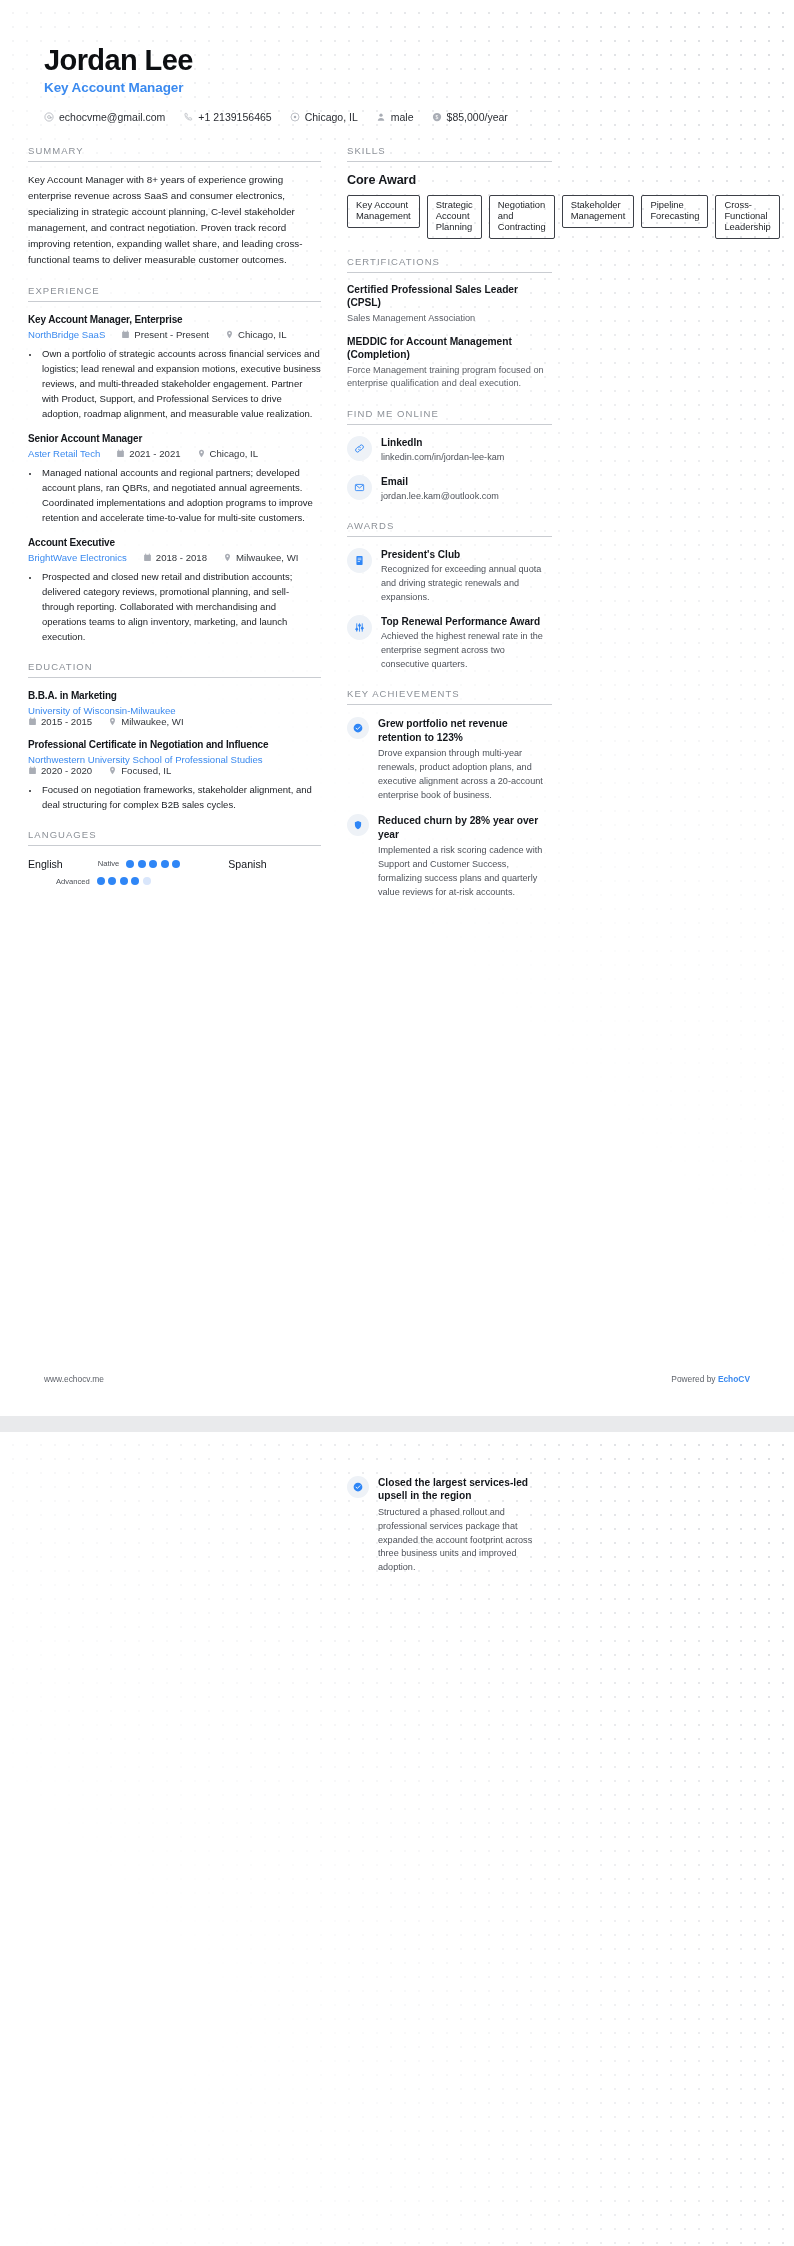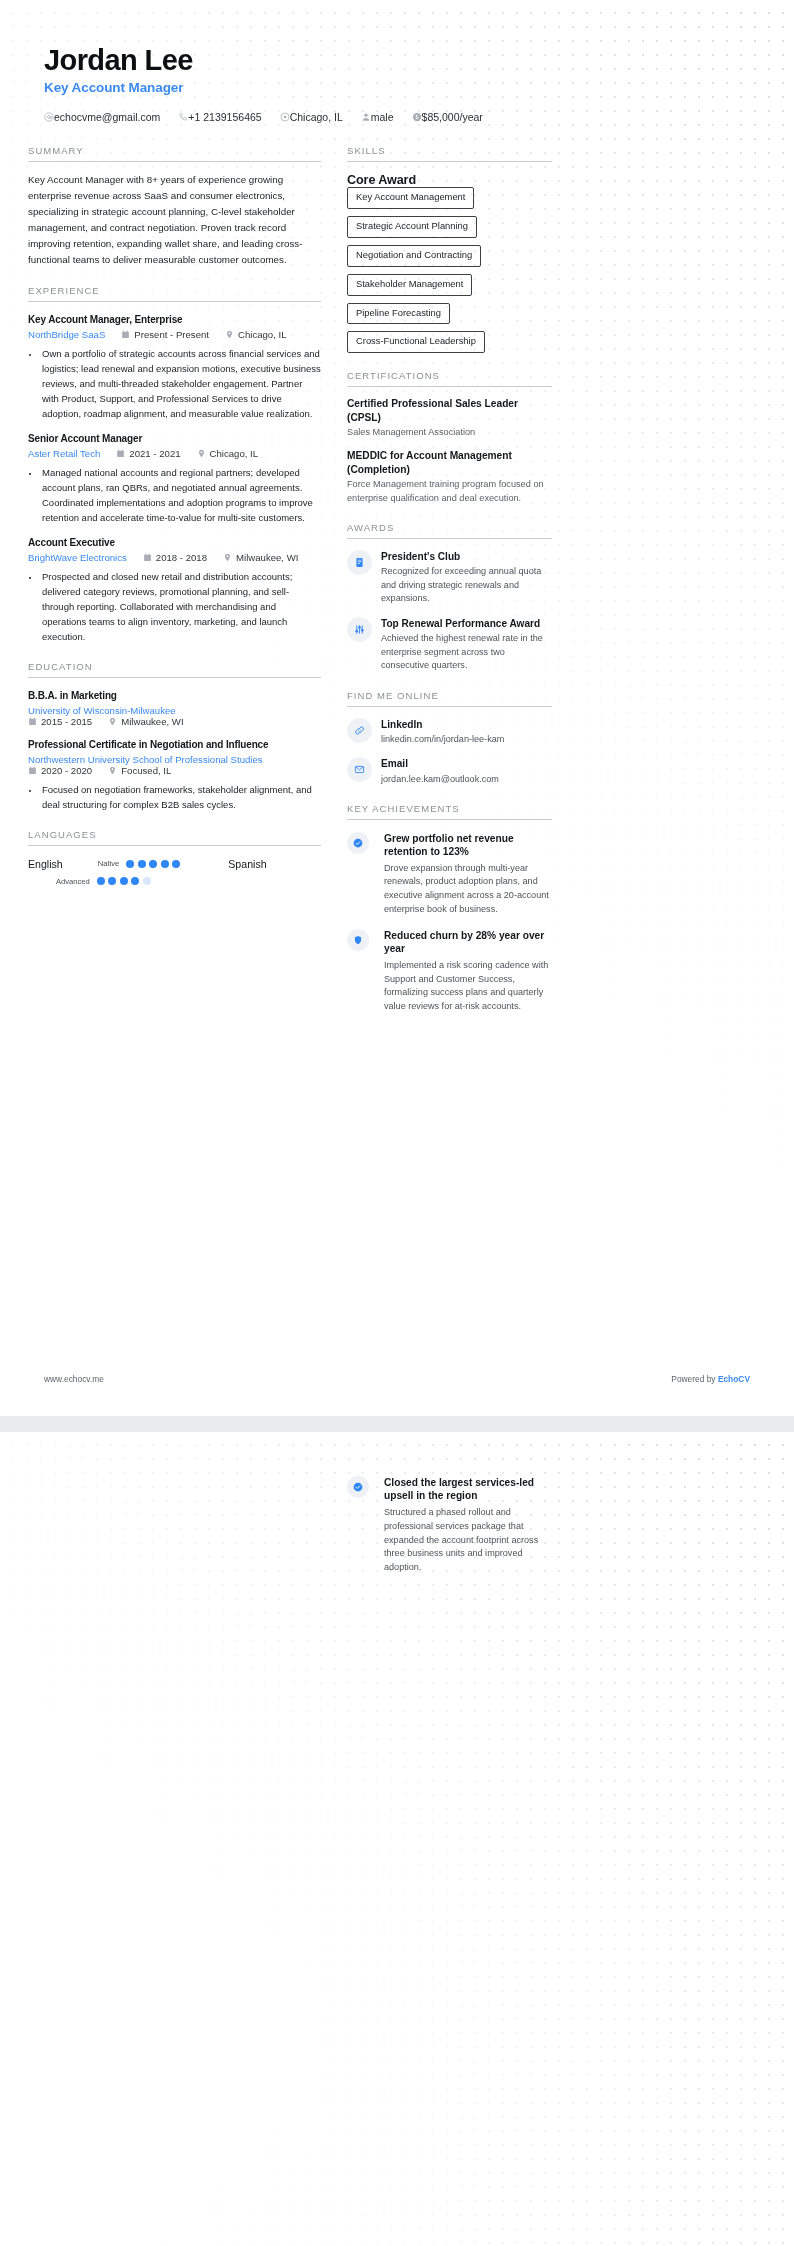--- a/index.html
+++ b/index.html
@@ -53,21 +53,21 @@
   }
   .contact-row {
     display: flex;
     flex-wrap: wrap;
     align-items: center;
     gap: 0 18px;
     margin-top: 16px;
     font-size: 10.5px;
     color: #2a2d33;
   }
-  .contact-item { display: flex; align-items: center; white-space: nowrap; }
+  .contact-item { display: flex; align-items: center; gap: 5px; white-space: nowrap; }
   .contact-item svg { flex: none; }
   .ic { color: #a9adb5; }
 
   
   .columns {
     display: flex;
     gap: 26px;
     padding: 22px 44px 0 28px;
     align-items: flex-start;
   }
@@ -141,21 +141,21 @@
   .lang-gap { width: 34px; }
 
   
   .core-skills-title {
     font-size: 12.6px;
     font-weight: 700;
     color: #14171c;
     margin-top: 11px;
     letter-spacing: -0.1px;
   }
-  .chips { display: flex; flex-direction: column; align-items: flex-start; gap: 7px; }
+  .chips { margin-top: 8px; display: flex; flex-direction: row; align-items: flex-start; gap: 7px; }
   .chip {
     border: 1px solid #3d4047;
     border-radius: 2px;
     padding: 4px 8px 5px 8px;
     font-size: 9.4px;
     color: #22252a;
     line-height: 1.15;
     background: transparent;
   }
   .cert { margin-top: 10px; }
@@ -175,21 +175,21 @@
   .online { display: flex; gap: 9px; margin-top: 11px; align-items: flex-start; }
   .online-badge {
     width: 25px; height: 25px; border-radius: 50%;
     background: #eef2f7; flex: none;
     display: flex; align-items: center; justify-content: center;
     color: #2f86f6;
   }
   .online-label { font-size: 10.1px; font-weight: 700; color: #14171c; line-height: 1.3; }
   .online-value { font-size: 9.1px; color: #4e525a; margin-top: 2px; line-height: 1.45; word-break: break-all; }
 
-  .ach { display: flex; gap: 15px; margin-top: 12px; align-items: flex-start; }
+  .ach { display: flex; gap: 9px; margin-top: 12px; align-items: flex-start; }
   .ach-badge {
     width: 22px; height: 22px; border-radius: 50%;
     background: #eef2f7; flex: none;
     display: flex; align-items: center; justify-content: center;
     color: #2f86f6;
   }
   .ach-title { font-size: 10.2px; font-weight: 700; color: #14171c; line-height: 1.32; }
   .ach-desc { font-size: 9.1px; color: #4e525a; line-height: 1.52; margin-top: 3px; }
 
   
@@ -441,20 +441,49 @@
             <div class="cert-name">Certified Professional Sales Leader (CPSL)</div>
             <div class="cert-sub">Sales Management Association</div>
           </div>
           <div class="cert">
             <div class="cert-name">MEDDIC for Account Management (Completion)</div>
             <div class="cert-sub">Force Management training program focused on enterprise qualification and deal execution.</div>
           </div>
         </div>
 
         <div class="section">
+          <div class="sec-title">FIND ME ONLINE</div>
+          <div class="sec-rule"></div>
+          <div class="online">
+            <div class="online-badge">
+              <svg width="11" height="11" viewBox="0 0 16 16" fill="none" stroke="currentColor" stroke-width="1.4" stroke-linecap="round">
+                  <path d="M6.6 9.4a2.8 2.8 0 004.2.3l2-2a2.8 2.8 0 10-4-4l-1 1"></path>
+                  <path d="M9.4 6.6a2.8 2.8 0 00-4.2-.3l-2 2a2.8 2.8 0 104 4l1-1"></path>
+                </svg>
+            </div>
+            <div>
+              <div class="online-label">LinkedIn</div>
+              <div class="online-value">linkedin.com/in/jordan-lee-kam</div>
+            </div>
+          </div>
+          <div class="online">
+            <div class="online-badge">
+              <svg width="11" height="11" viewBox="0 0 16 16" fill="none" stroke="currentColor" stroke-width="1.3">
+                  <rect x="2" y="3.5" width="12" height="9" rx="1.2"></rect>
+                  <path d="M2.6 4.3L8 8.6l5.4-4.3"></path>
+                </svg>
+            </div>
+            <div>
+              <div class="online-label">Email</div>
+              <div class="online-value">jordan.lee.kam@outlook.com</div>
+            </div>
+          </div>
+        </div>
+
+        <div class="section">
           <div class="sec-title">AWARDS</div>
           <div class="sec-rule"></div>
           <div class="award">
             <div class="award-badge">
               <svg width="11" height="11" viewBox="0 0 16 16" fill="currentColor">
                   <rect x="3.5" y="1.5" width="9" height="13" rx="1.2"></rect>
                   <rect x="5.3" y="4" width="5.4" height="1.1" fill="#eef2f7"></rect>
                   <rect x="5.3" y="6.4" width="5.4" height="1.1" fill="#eef2f7"></rect>
                   <rect x="5.3" y="8.8" width="3.4" height="1.1" fill="#eef2f7"></rect>
                 </svg>
@@ -469,49 +498,20 @@
               <svg width="11" height="11" viewBox="0 0 16 16" fill="none" stroke="currentColor" stroke-width="1.3">
                   <path d="M4 2v12M8 2v12M12 2v12"></path>
                   <circle cx="4" cy="10.5" r="1.5" fill="currentColor"></circle>
                   <circle cx="8" cy="5" r="1.5" fill="currentColor"></circle>
                   <circle cx="12" cy="9" r="1.5" fill="currentColor"></circle>
                 </svg>
             </div>
             <div>
               <div class="award-title">Top Renewal Performance Award</div>
               <div class="award-desc">Achieved the highest renewal rate in the enterprise segment across two consecutive quarters.</div>
-            </div>
-          </div>
-        </div>
-
-        <div class="section">
-          <div class="sec-title">FIND ME ONLINE</div>
-          <div class="sec-rule"></div>
-          <div class="online">
-            <div class="online-badge">
-              <svg width="11" height="11" viewBox="0 0 16 16" fill="none" stroke="currentColor" stroke-width="1.4" stroke-linecap="round">
-                  <path d="M6.6 9.4a2.8 2.8 0 004.2.3l2-2a2.8 2.8 0 10-4-4l-1 1"></path>
-                  <path d="M9.4 6.6a2.8 2.8 0 00-4.2-.3l-2 2a2.8 2.8 0 104 4l1-1"></path>
-                </svg>
-            </div>
-            <div>
-              <div class="online-label">LinkedIn</div>
-              <div class="online-value">linkedin.com/in/jordan-lee-kam</div>
-            </div>
-          </div>
-          <div class="online">
-            <div class="online-badge">
-              <svg width="11" height="11" viewBox="0 0 16 16" fill="none" stroke="currentColor" stroke-width="1.3">
-                  <rect x="2" y="3.5" width="12" height="9" rx="1.2"></rect>
-                  <path d="M2.6 4.3L8 8.6l5.4-4.3"></path>
-                </svg>
-            </div>
-            <div>
-              <div class="online-label">Email</div>
-              <div class="online-value">jordan.lee.kam@outlook.com</div>
             </div>
           </div>
         </div>
 
         <div class="section">
           <div class="sec-title">KEY ACHIEVEMENTS</div>
           <div class="sec-rule"></div>
           <div class="ach">
             <div class="ach-badge">
               <svg width="10" height="10" viewBox="0 0 16 16" fill="currentColor">

